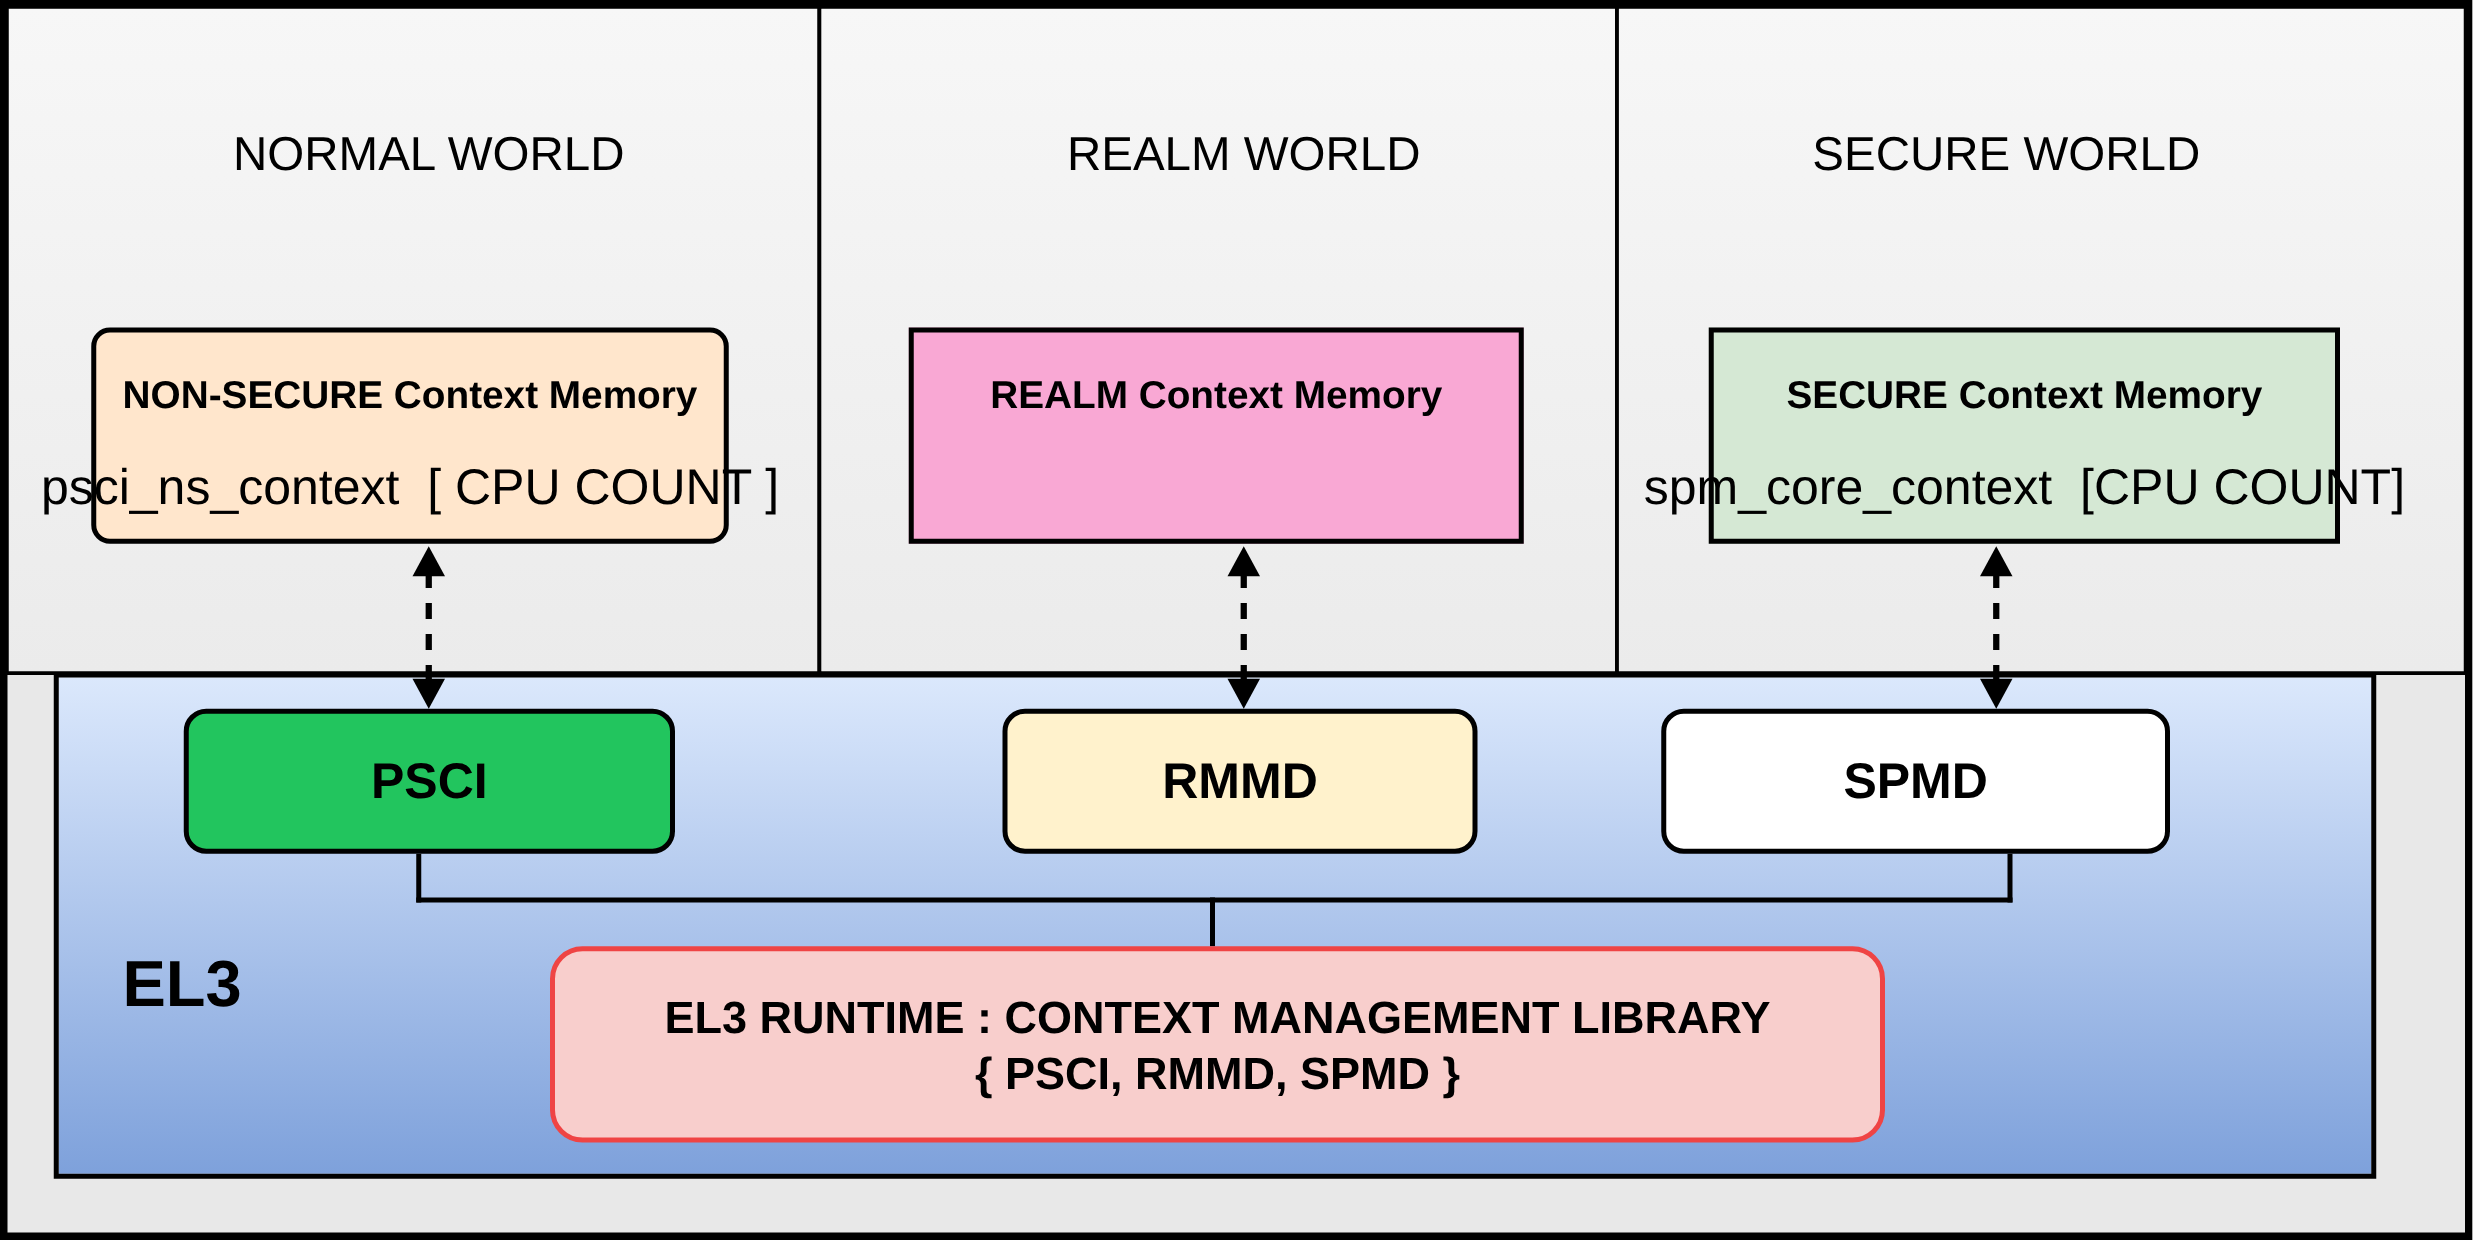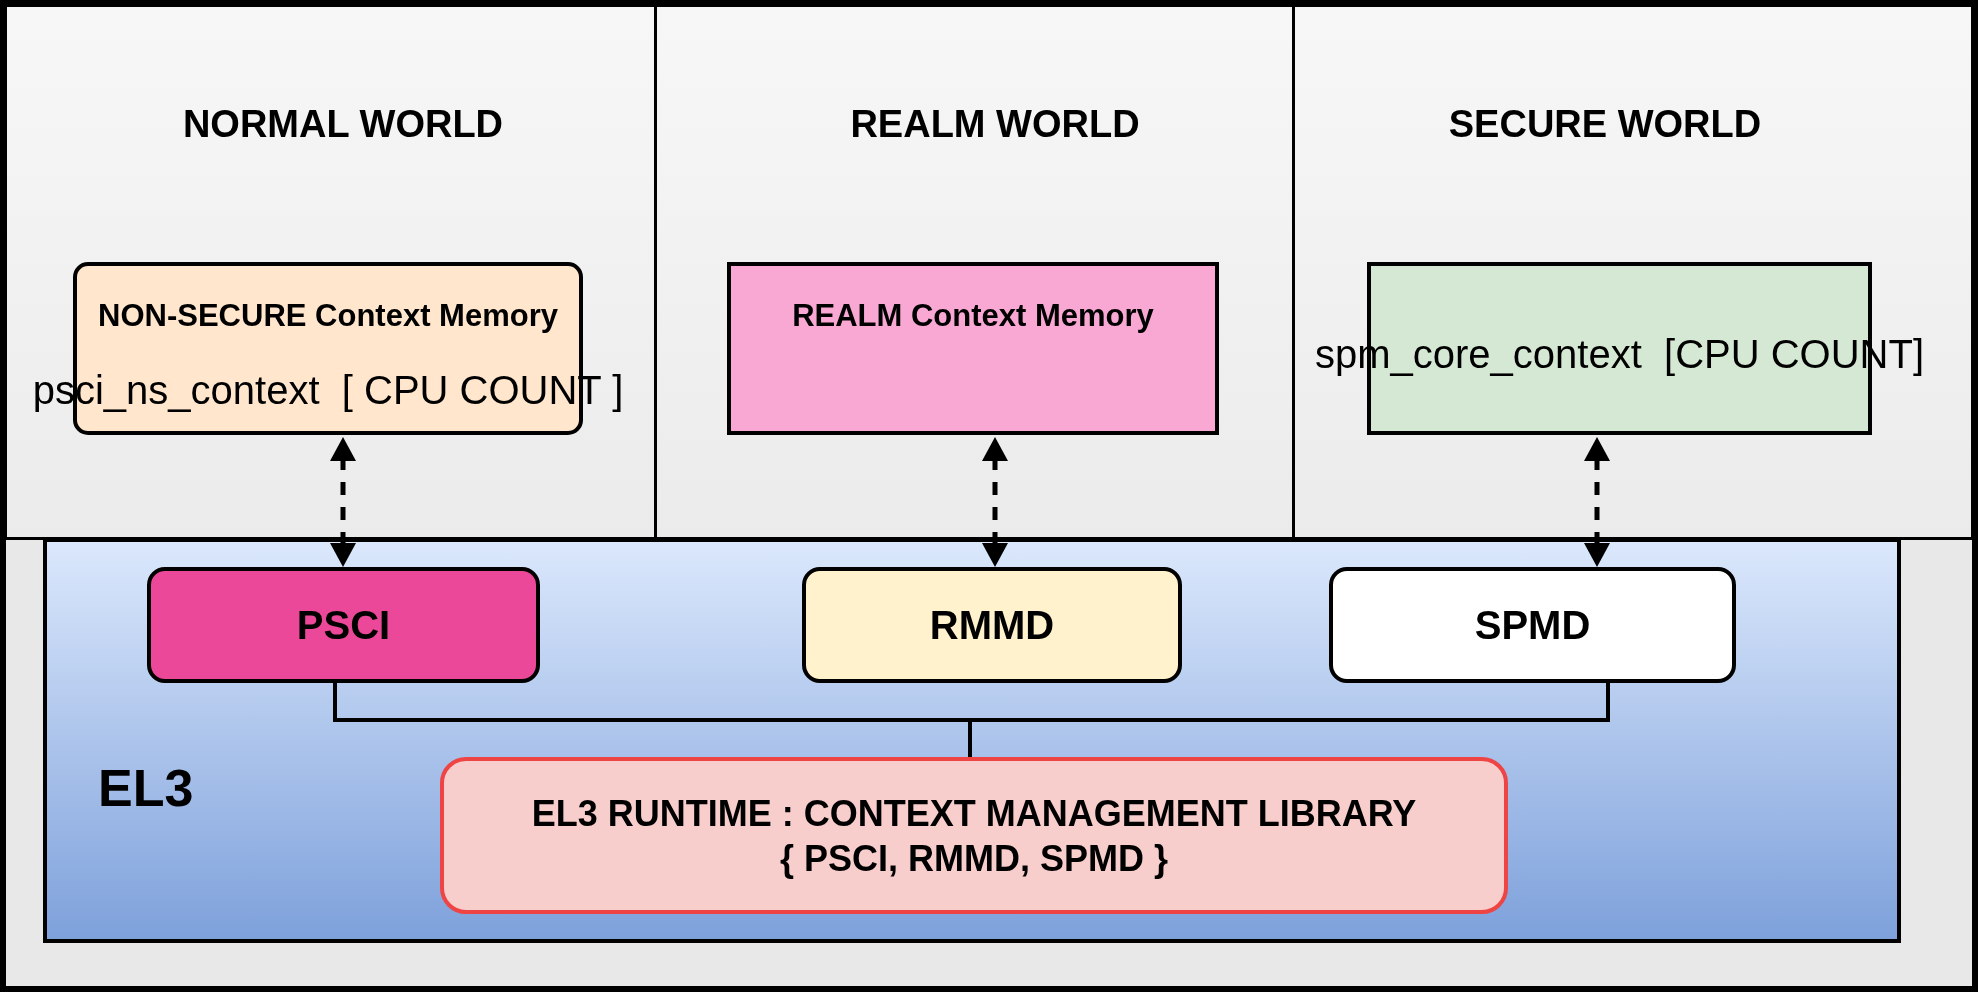--- a/index.html
+++ b/index.html
@@ -18,21 +18,21 @@
     position:absolute;top:4px;height:536px;box-sizing:border-box;
     border:3px solid #000;
     background:linear-gradient(180deg,#f7f7f7 0%,#ebebeb 100%);
     z-index:1;
   }
   .panel.p1{left:4px;width:653px;}
   .panel.p2{left:654px;width:641px;}
   .panel.p3{left:1292px;width:682px;}
   .world-title{
     position:absolute;top:103px;transform:translateX(-50%);
-    font-size:38px;font-weight:bold;white-space:nowrap;z-index:3;
+    font-size:38px;font-weight:normal;white-space:nowrap;z-index:3;
   }
   .wt1{left:343px;} .wt2{left:995px;} .wt3{left:1605px;}
   
   .mem{
     position:absolute;top:262px;height:173px;box-sizing:border-box;
     border:4px solid #000;z-index:3;
     display:flex;flex-direction:column;align-items:center;
     padding-top:32px;
   }
   .mem.m1{left:73px;width:510px;background:#ffe6cc;border-radius:15px;}
@@ -69,21 +69,21 @@
     position:absolute;left:86px;top:758px;
     font-size:52px;font-weight:bold;z-index:3;margin-left:12px;
   }
   
   .svc{
     position:absolute;top:567px;height:116px;box-sizing:border-box;
     border:4px solid #000;border-radius:18px;z-index:3;
     display:flex;align-items:center;justify-content:center;
     font-size:40px;font-weight:bold;
   }
-  .svc.s1{left:147px;width:393px;background:#ec4899;}
+  .svc.s1{left:147px;width:393px;background:#22c55e;}
   .svc.s2{left:802px;width:380px;background:#fff2cc;}
   .svc.s3{left:1329px;width:407px;background:#ffffff;}
   
   .conn{position:absolute;background:#000;z-index:3;}
   .cv-psci{left:333px;top:683px;width:4px;height:39px;}
   .cv-spmd{left:1606px;top:683px;width:4px;height:39px;}
   .ch-main{left:333px;top:718px;width:1277px;height:4px;}
   .cv-stub{left:968px;top:718px;width:4px;height:39px;}
   
   .runtime{
@@ -108,20 +108,21 @@
 <div class="world-title wt3">SECURE WORLD</div>
 
 <div class="mem m1">
   <div class="mem-title">NON-SECURE Context Memory</div>
   <div class="mem-code">psci_ns_context  [ CPU COUNT ]</div>
 </div>
 <div class="mem m2">
   <div class="mem-title">REALM Context Memory</div>
 </div>
 <div class="mem m3">
+  <div class="mem-title">SECURE Context Memory</div>
   <div class="mem-code">spm_core_context  [CPU COUNT]</div>
 </div>
 
 <div class="el3"></div>
 <div class="el3-label">EL3</div>
 
 <div class="darrow da1">
   <div class="head-up"></div>
   <div class="shaft"></div>
   <div class="head-down"></div>

